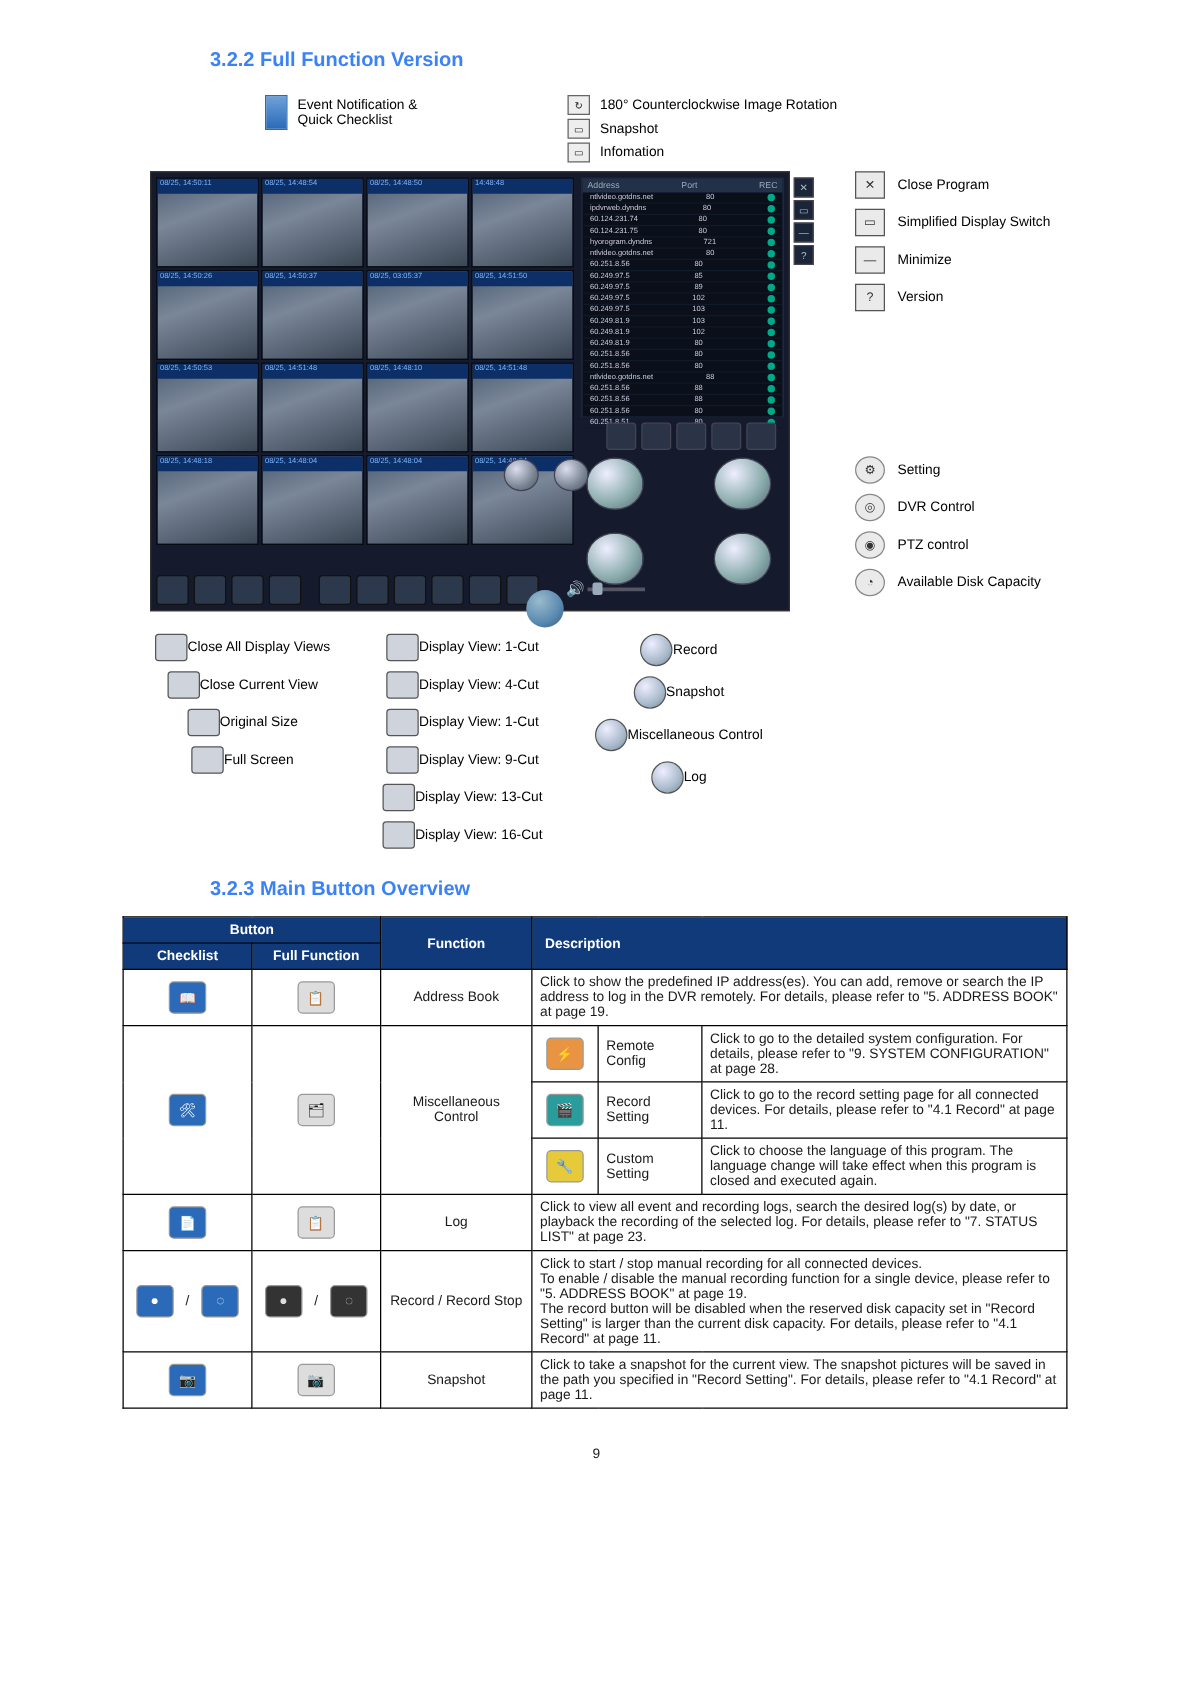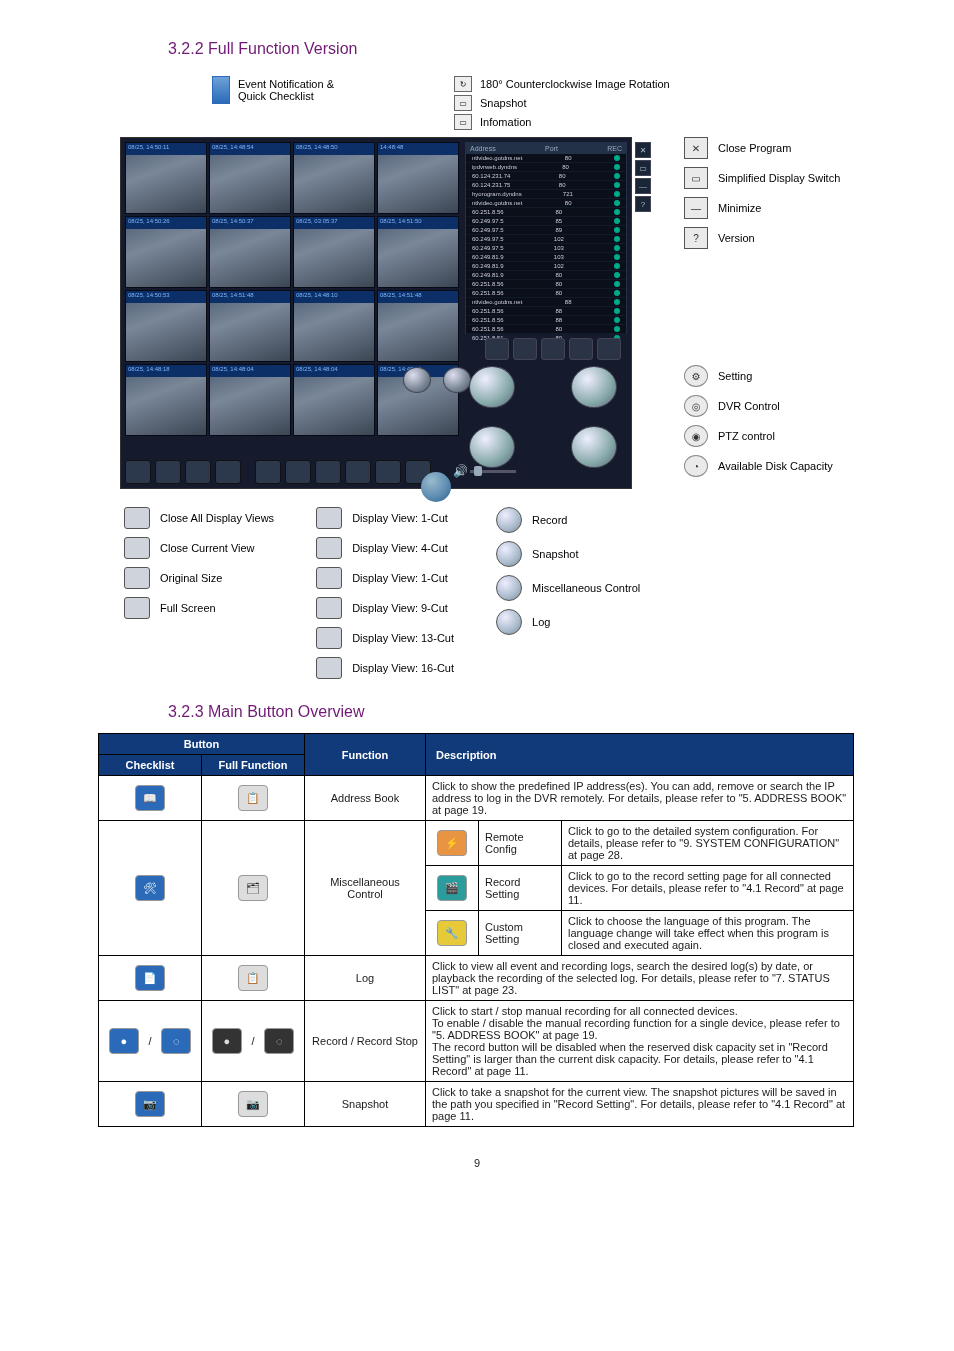--- a/index.html
+++ b/index.html
@@ -6,23 +6,23 @@
     font-family: Arial, Helvetica, sans-serif;
     font-size: 12px;
     color: #1a1a1a;
     margin: 0;
     padding: 40px 60px;
     width: 834px;
     background: #fff;
   }
   .section-title {
     font-size: 16px;
-    font-weight: normal;
+    font-weight: bold;
     margin: 0 0 18px 108px;
-    color: #701a75;
+    color: #3b82f6;
   }
   .section-title.second {
     margin-top: 24px;
     margin-bottom: 12px;
   }
   .diagram {
     margin-left: 0;
     margin-bottom: 20px;
   }
   .label-text {
@@ -212,21 +212,21 @@
   .bottom-legend {
     margin: 18px 0 0 64px;
     display: flex;
     align-items: flex-start;
     gap: 42px;
   }
   .colcol {
     display:flex; flex-direction:column; gap:8px;
   }
   .lrow {
-    display:flex; align-items:center; gap:10px;
+    display:flex; align-items:center; justify-content:center;
   }
   .lrow .licon {
     width:24px; height:20px; background:#cfd4dc; border:1px solid #555; border-radius:3px;
     display:flex; align-items:center; justify-content:center; font-size:9px;
   }
   .lrow .licon.round {
     border-radius:50%;
     width:24px; height:24px;
     background: radial-gradient(circle at 35% 30%, #eef,#abc 60%,#789);
   }

